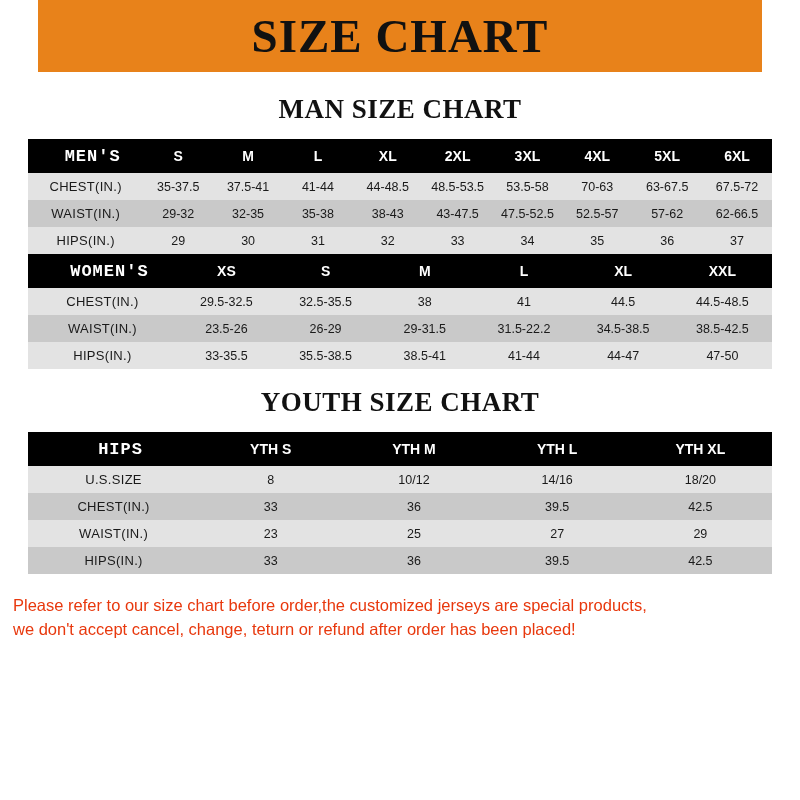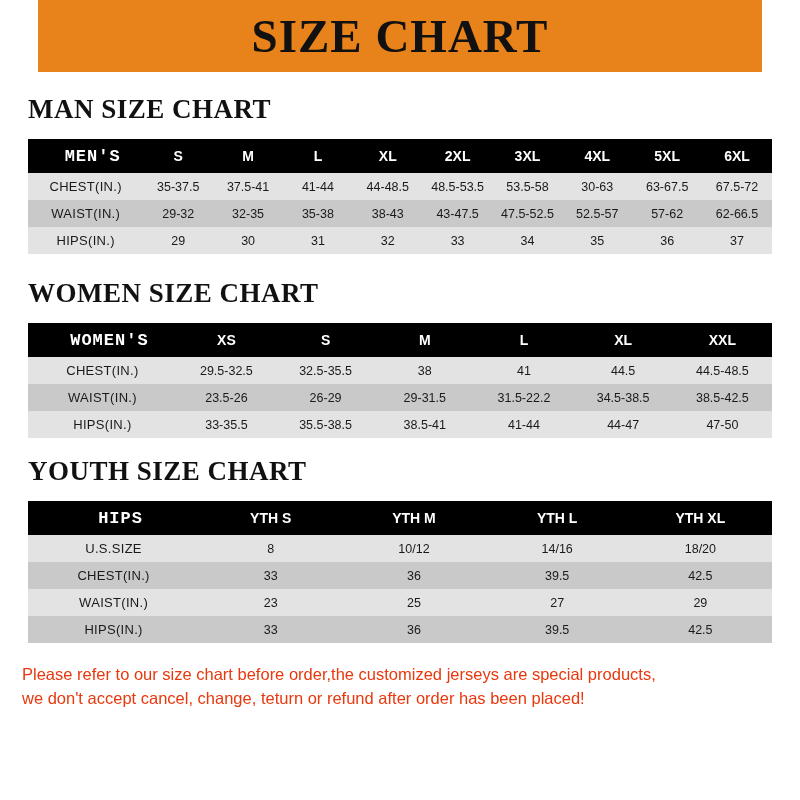--- a/index.html
+++ b/index.html
@@ -49,21 +49,21 @@
     line-height: 1;
     text-align: left;
   }
 
   .content {
     padding: 0 28px;
     box-sizing: border-box;
   }
 
   .section-title {
-    text-align: left;
+    text-align: center;
     font-family: "Liberation Serif", serif;
     font-weight: bold;
     font-size: 27px;
     color: #111111;
     letter-spacing: 0.5px;
   }
   .section-title.man { margin: 22px 0 14px 0; }
   .section-title.women { margin: 24px 0 14px 0; }
   .section-title.youth { margin: 18px 0 14px 0; }
 
@@ -106,21 +106,21 @@
     text-align: center;
   }
 
   
   table.men col.c0 { width: 15.5%; }
   table.women col.c0 { width: 20%; }
   table.youth col.c0 { width: 23%; }
 
   .footnote {
     margin-top: 20px;
-    padding: 0 22px;
+    padding: 0 13px;
     color: #e8380d;
     font-size: 16.5px;
     line-height: 1.45;
     font-family: "Liberation Sans", sans-serif;
   }
   .footnote .line { display: block; }
 </style>
 </head>
 <body>
 
@@ -164,21 +164,21 @@
       </thead>
       <tbody>
         <tr class="shade-light">
           <td class="rowhead">CHEST(IN.)</td>
           <td>35-37.5</td>
           <td>37.5-41</td>
           <td>41-44</td>
           <td>44-48.5</td>
           <td>48.5-53.5</td>
           <td>53.5-58</td>
-          <td>30-63</td>
+          <td>70-63</td>
           <td>63-67.5</td>
           <td>67.5-72</td>
         </tr>
         <tr class="shade-dark">
           <td class="rowhead">WAIST(IN.)</td>
           <td>29-32</td>
           <td>32-35</td>
           <td>35-38</td>
           <td>38-43</td>
           <td>43-47.5</td>
@@ -195,21 +195,20 @@
           <td>32</td>
           <td>33</td>
           <td>34</td>
           <td>35</td>
           <td>36</td>
           <td>37</td>
         </tr>
       </tbody>
     </table>
 
-    <div class="section-title women">WOMEN SIZE CHART</div>
     <table class="size-table women">
       <colgroup>
         <col class="c0">
           <col>
           <col>
           <col>
           <col>
           <col>
           <col>
       </colgroup>

